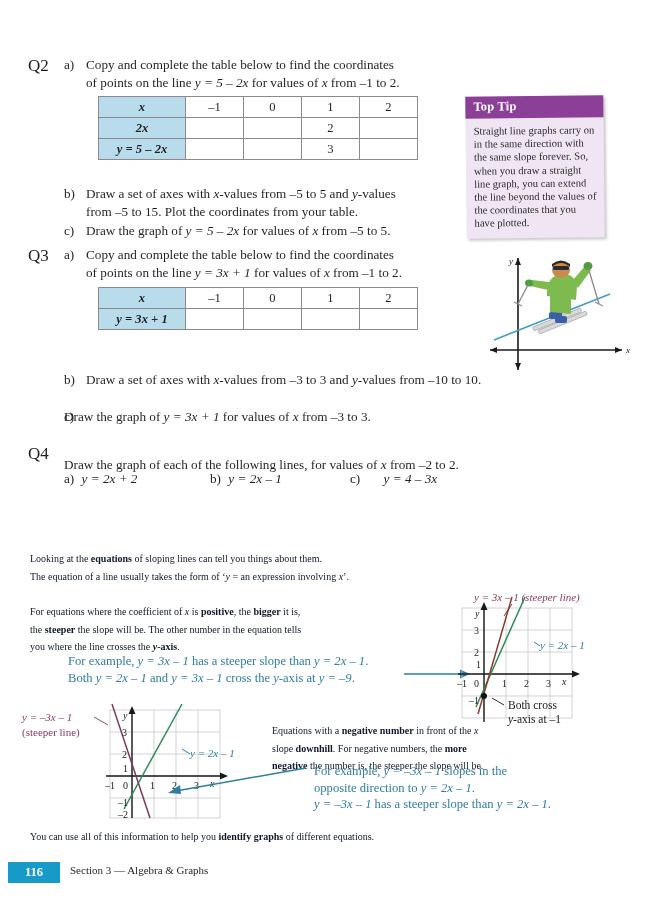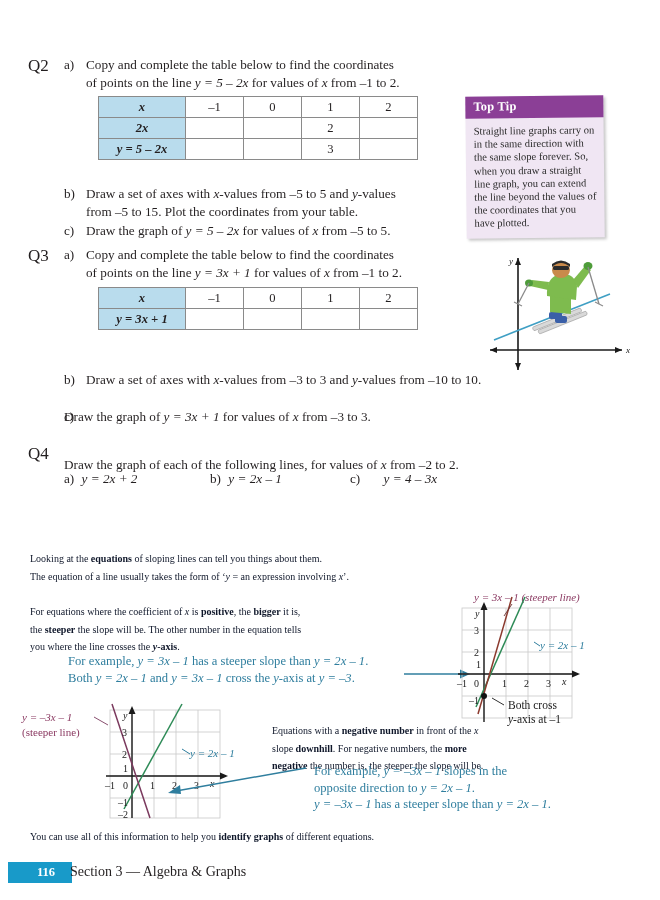--- a/index.html
+++ b/index.html
@@ -48,24 +48,24 @@
     font-size:23px;color:#1d84b0;letter-spacing:.1px;
   }
   .body-text{position:absolute;font-size:10px;line-height:17.5px;color:#0f172a;}
   .annot{position:absolute;font-size:12.6px;line-height:16.5px;color:#2f7e9e;}
 
   
   .foot-badge{
     position:absolute;left:8px;top:862px;width:52px;height:21px;
     background:#189ac9;color:#ffffff;font-size:12.5px;font-weight:bold;
     font-family:"Liberation Serif",serif;
-    display:flex;align-items:center;justify-content:center;padding-left:12px;
+    display:flex;align-items:center;justify-content:center;
   }
   .foot-text{
-    position:absolute;left:70px;top:864px;font-size:14px;color:#231f20;
+    position:absolute;left:70px;top:864px;font-size:11px;color:#231f20;
   }
 
   svg{display:block;overflow:visible;}
   .svg-abs{position:absolute;}
 </style>
 </head>
 <body>
 
 <div class="page">
 
@@ -237,21 +237,21 @@
   </div>
 
   <div class="body-text" style="left:30px;top:603px;width:430px;">
     <span>For equations where the coefficient of </span><span class="it">x</span><span> is </span><span class="bd">positive</span><span>, the </span><span class="bd">bigger</span><span> it is,</span><br>
     <span>the </span><span class="bd">steeper</span><span> the slope will be.  The other number in the equation tells</span><br>
     <span>you where the line crosses the </span><span class="it bd">y</span><span class="bd">-axis</span><span>.</span>
   </div>
 
   <div class="annot" style="left:68px;top:653px;width:360px;">
     <span>For example, </span><span class="it">y = 3x – 1</span><span> has a steeper slope than </span><span class="it">y = 2x – 1</span><span>.</span><br>
-    <span>Both </span><span class="it">y = 2x – 1</span><span> and </span><span class="it">y = 3x – 1</span><span> cross the </span><span class="it">y</span><span>-axis at </span><span class="it">y = –3</span><span>.</span>
+    <span>Both </span><span class="it">y = 2x – 1</span><span> and </span><span class="it">y = 3x – 1</span><span> cross the </span><span class="it">y</span><span>-axis at </span><span class="it">y = –9</span><span>.</span>
   </div>
 
   <div class="svg-abs" style="left:404px;top:664px;">
     <svg width="70" height="24" viewBox="0 0 70 24">
       <line x1="0" y1="10" x2="58" y2="10" stroke="#2f7e9e" stroke-width="1.5"></line>
       <polygon points="66,10 56,5.5 56,14.5" fill="#2f7e9e"></polygon>
     </svg>
   </div>
 
   <div class="svg-abs" style="left:452px;top:592px;">

